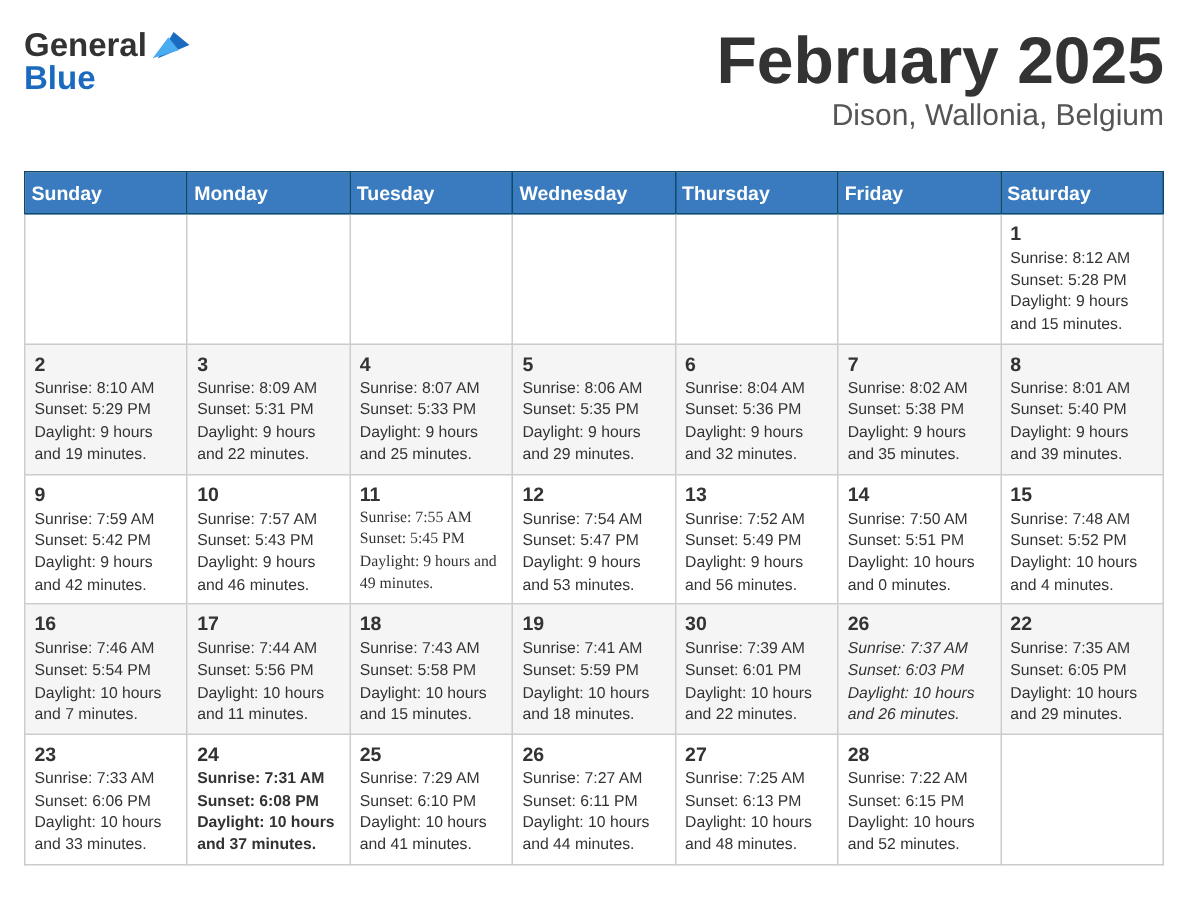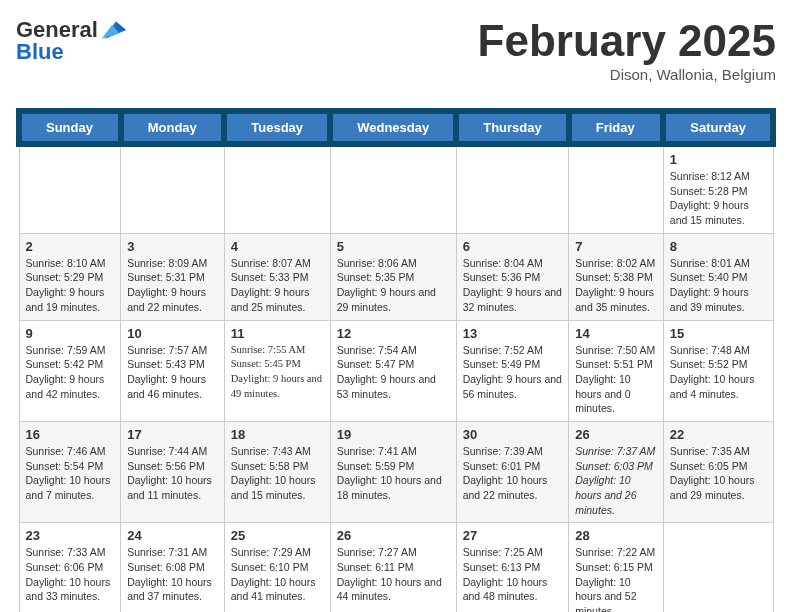--- a/index.html
+++ b/index.html
@@ -33,36 +33,36 @@
     }
     .title-block {
       text-align: right;
     }
     .cal-title {
       font-size: 44px;
       font-weight: bold;
       color: #333;
     }
     .cal-subtitle {
-      font-size: 15px;
+      font-size: 20px;
       color: #555;
     }
     .calendar {
       width: 100%;
       border-collapse: collapse;
       border: 1px solid #ccc;
     }
     .calendar th {
       background-color: #3a7bbf;
       color: #fff;
       font-size: 13px;
       font-weight: bold;
       text-align: left;
-      padding: 6px 24px;
-      border: 6px solid #0c4a6e;
+      padding: 6px 4px;
+      border: 1px solid #0c4a6e;
     }
     .calendar td {
       vertical-align: top;
       border: 1px solid #ccc;
       padding: 5px 6px;
       width: 107px;
       min-height: 80px;
       background: #fff;
       font-size: 10.5px;
       color: #333;
@@ -197,21 +197,21 @@
 Sunset: 6:03 PM
 Daylight: 10 hours and 26 minutes.</span></td>
         <td><span class="day-num">22</span><span class="day-info" style="white-space: pre-line;">Sunrise: 7:35 AM
 Sunset: 6:05 PM
 Daylight: 10 hours and 29 minutes.</span></td>
       </tr>
       <tr>
         <td><span class="day-num">23</span><span class="day-info" style="white-space: pre-line;">Sunrise: 7:33 AM
 Sunset: 6:06 PM
 Daylight: 10 hours and 33 minutes.</span></td>
-        <td><span class="day-num">24</span><span class="day-info" style="white-space: pre-line;">Sunrise: 7:31 AM
+        <td><span class="day-num">24</span><span class="day-info" style="white-space: pre-line; font-weight: bold;">Sunrise: 7:31 AM
 Sunset: 6:08 PM
 Daylight: 10 hours and 37 minutes.</span></td>
         <td><span class="day-num">25</span><span class="day-info" style="white-space: pre-line;">Sunrise: 7:29 AM
 Sunset: 6:10 PM
 Daylight: 10 hours and 41 minutes.</span></td>
         <td><span class="day-num">26</span><span class="day-info" style="white-space: pre-line;">Sunrise: 7:27 AM
 Sunset: 6:11 PM
 Daylight: 10 hours and 44 minutes.</span></td>
         <td><span class="day-num">27</span><span class="day-info" style="white-space: pre-line;">Sunrise: 7:25 AM
 Sunset: 6:13 PM

